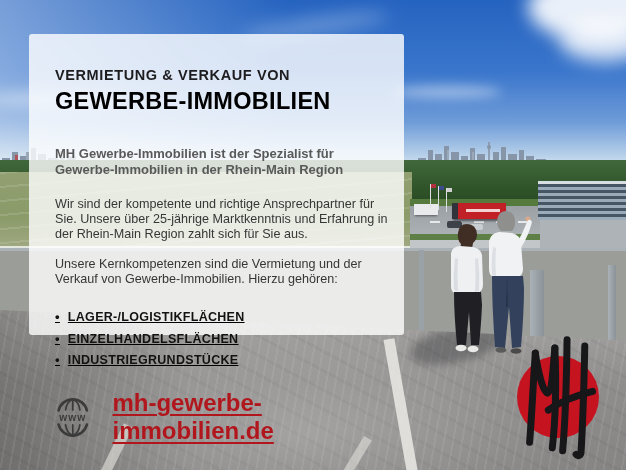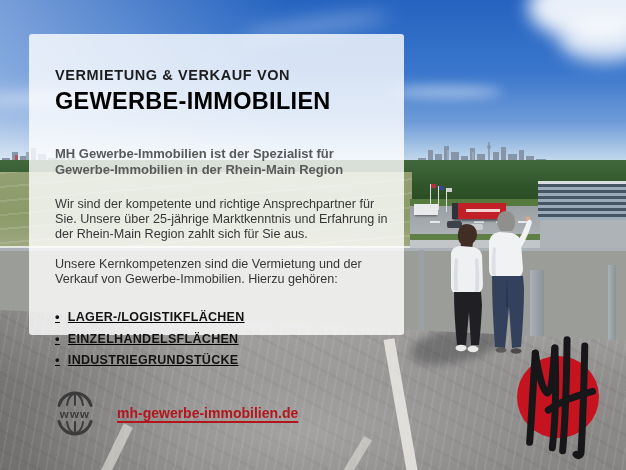--- a/index.html
+++ b/index.html
@@ -81,21 +81,21 @@
         padding:33px 16px 0 26px;}
   .eyebrow{font-size:14.5px;font-weight:700;letter-spacing:.6px;color:#1d1d1f;}
   .title{font-size:23.5px;font-weight:800;letter-spacing:.3px;color:#000000;margin-top:5px;}
   .subtitle{margin-top:31px;font-size:13px;font-weight:700;color:#595959;line-height:15.5px;max-width:320px;}
   .body-p{font-size:12.6px;font-weight:400;color:#363636;line-height:15px;max-width:334px;}
   .p1{margin-top:20px;} .p2{margin-top:15px;}
   .bullets{list-style:none;margin:22px 0 0 0;padding:0;text-decoration:underline;}
   .bullets li{font-size:12.5px;font-weight:700;letter-spacing:.3px;color:#121212;margin-bottom:6.5px;}
   .bullets li::before{content:"\2022";margin-right:8px;font-size:13px;}
   .website{margin-top:22px;display:flex;align-items:center;gap:22px;}
-  .weblink{font-size:14px;font-weight:700;color:#b2161d;text-decoration:underline;
+  .weblink{font-size:24px;font-weight:700;color:#b2161d;text-decoration:underline;
            text-decoration-thickness:2px;text-underline-offset:3px;}
   .globe text{font-family:"Liberation Sans",sans-serif;font-weight:700;}
 
   
   .logo{left:495px;top:335px;width:130px;height:135px;z-index:9;}
 </style>
 </head>
 <body>
 
 <div class="stage">

